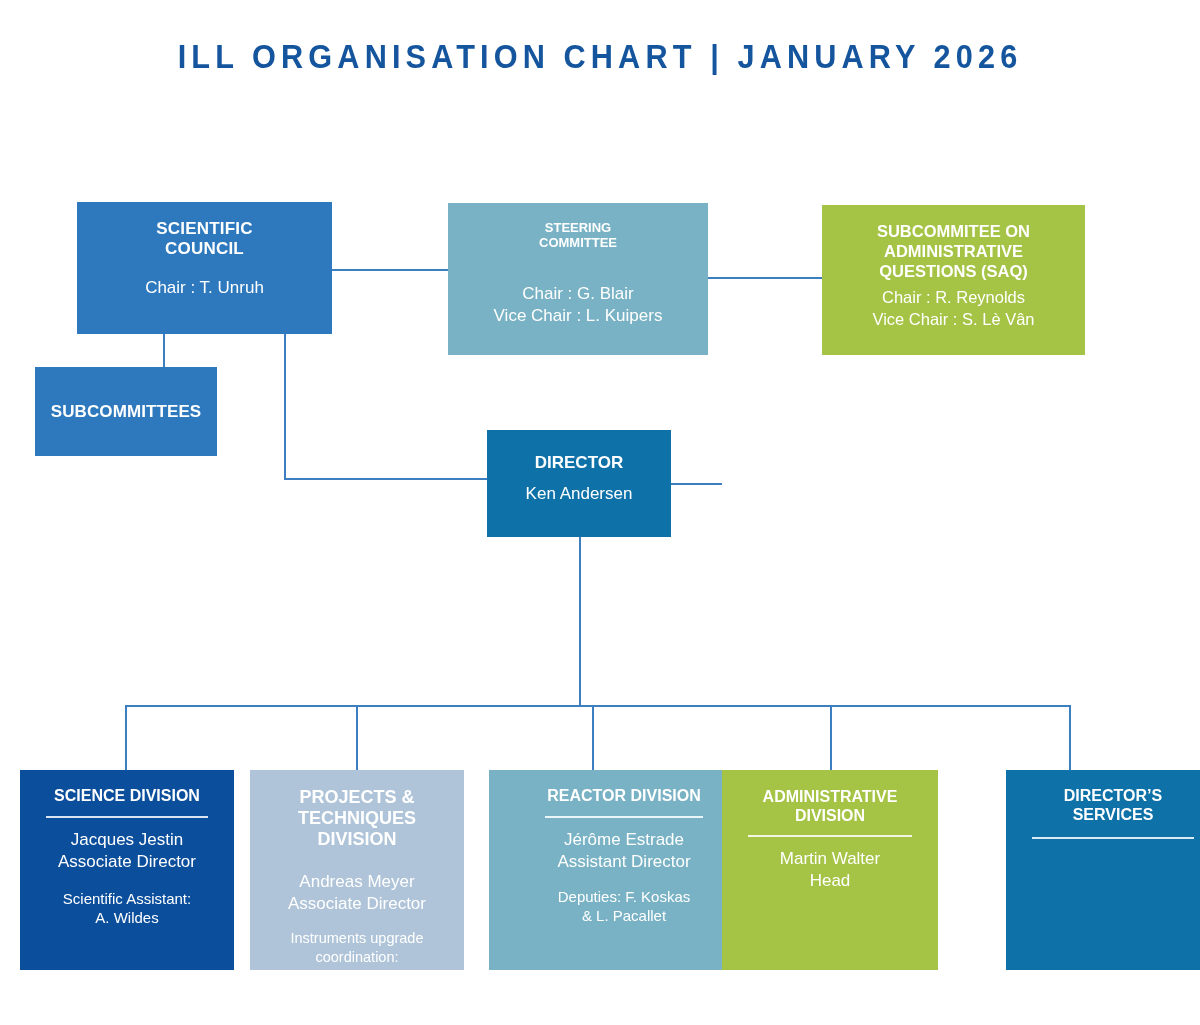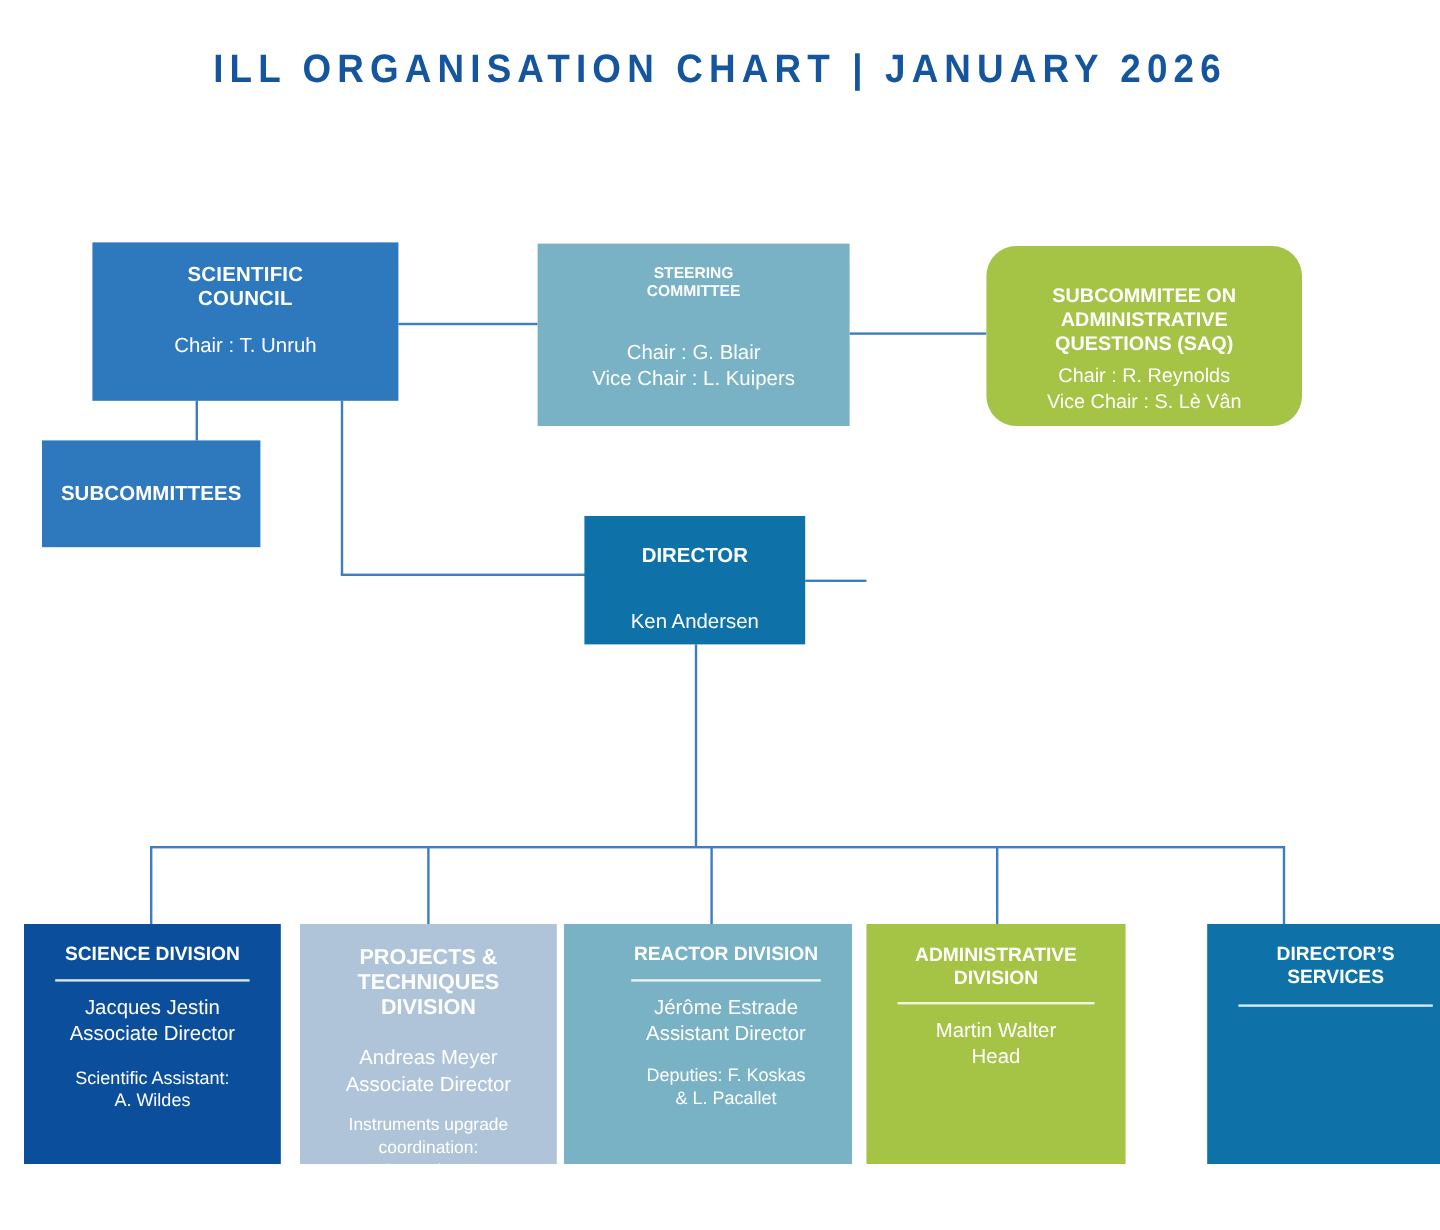--- a/index.html
+++ b/index.html
@@ -98,33 +98,31 @@
     justify-content: flex-start;
     padding-top: 17px;
   }
   #node-steering-committee .title { font-size: 13px; }
   #node-steering-committee .sub { font-size: 17px; margin-top: 33px; }
 
   #node-saq {
     left: 822px; top: 205px; width: 263px; height: 150px;
     background: #A5C344;
     justify-content: flex-start;
-    padding-top: 33px;
-    border-radius: 25px;
+    padding-top: 17px;
   }
   #node-saq .title { font-size: 16.5px; line-height: 1.2; }
   #node-saq .sub { font-size: 16.5px; margin-top: 6px; }
 
   
   #node-director {
     left: 487px; top: 430px; width: 184px; height: 107px;
     background: #0E72A8;
     justify-content: flex-start;
     padding-top: 23px;
-    gap: 24px;
   }
   #node-director .title { font-size: 17px; }
   #node-director .sub { font-size: 17px; margin-top: 10px; }
 
   #node-management-board {
     left: 722px; top: 430px; width: 184px; height: 107px;
     background: #0E72A8;
     justify-content: center;
   }
   #node-management-board .title { font-size: 17px; }
@@ -135,21 +133,21 @@
     justify-content: flex-start;
     padding-top: 17px;
   }
   .division .title { font-size: 16px; }
   .division .divider { width: 80%; margin: 10px 0 11px 0; }
   .division .sub { font-size: 17px; }
   .division .sub2 { font-size: 15px; margin-top: 16px; }
 
   #node-science-division { left: 20px; width: 214px; background: #0B4E9B; }
   #node-projects-division { left: 250px; width: 214px; background: #AFC4D8; }
-  #node-reactor-division { left: 470px; width: 240px; background: #78B2C4; padding-left: 36px; }
+  #node-reactor-division { left: 489px; width: 240px; background: #78B2C4; padding-left: 36px; }
   #node-administrative-division { left: 722px; width: 216px; background: #A5C344; }
   #node-directors-services { left: 962px; width: 214px; background: #0E72A8; margin-left: 44px; }
 
   #node-projects-division .title { font-size: 18px; }
   #node-projects-division .sub { font-size: 17px; }
   #node-projects-division .sub2 { font-size: 14.5px; margin-top: 14px; }
   #node-reactor-division .sub2 { font-size: 15px; margin-top: 14px; }
   #node-administrative-division .title { line-height: 1.2; }
   #node-directors-services .divider { margin-top: 13px; }
 </style>

